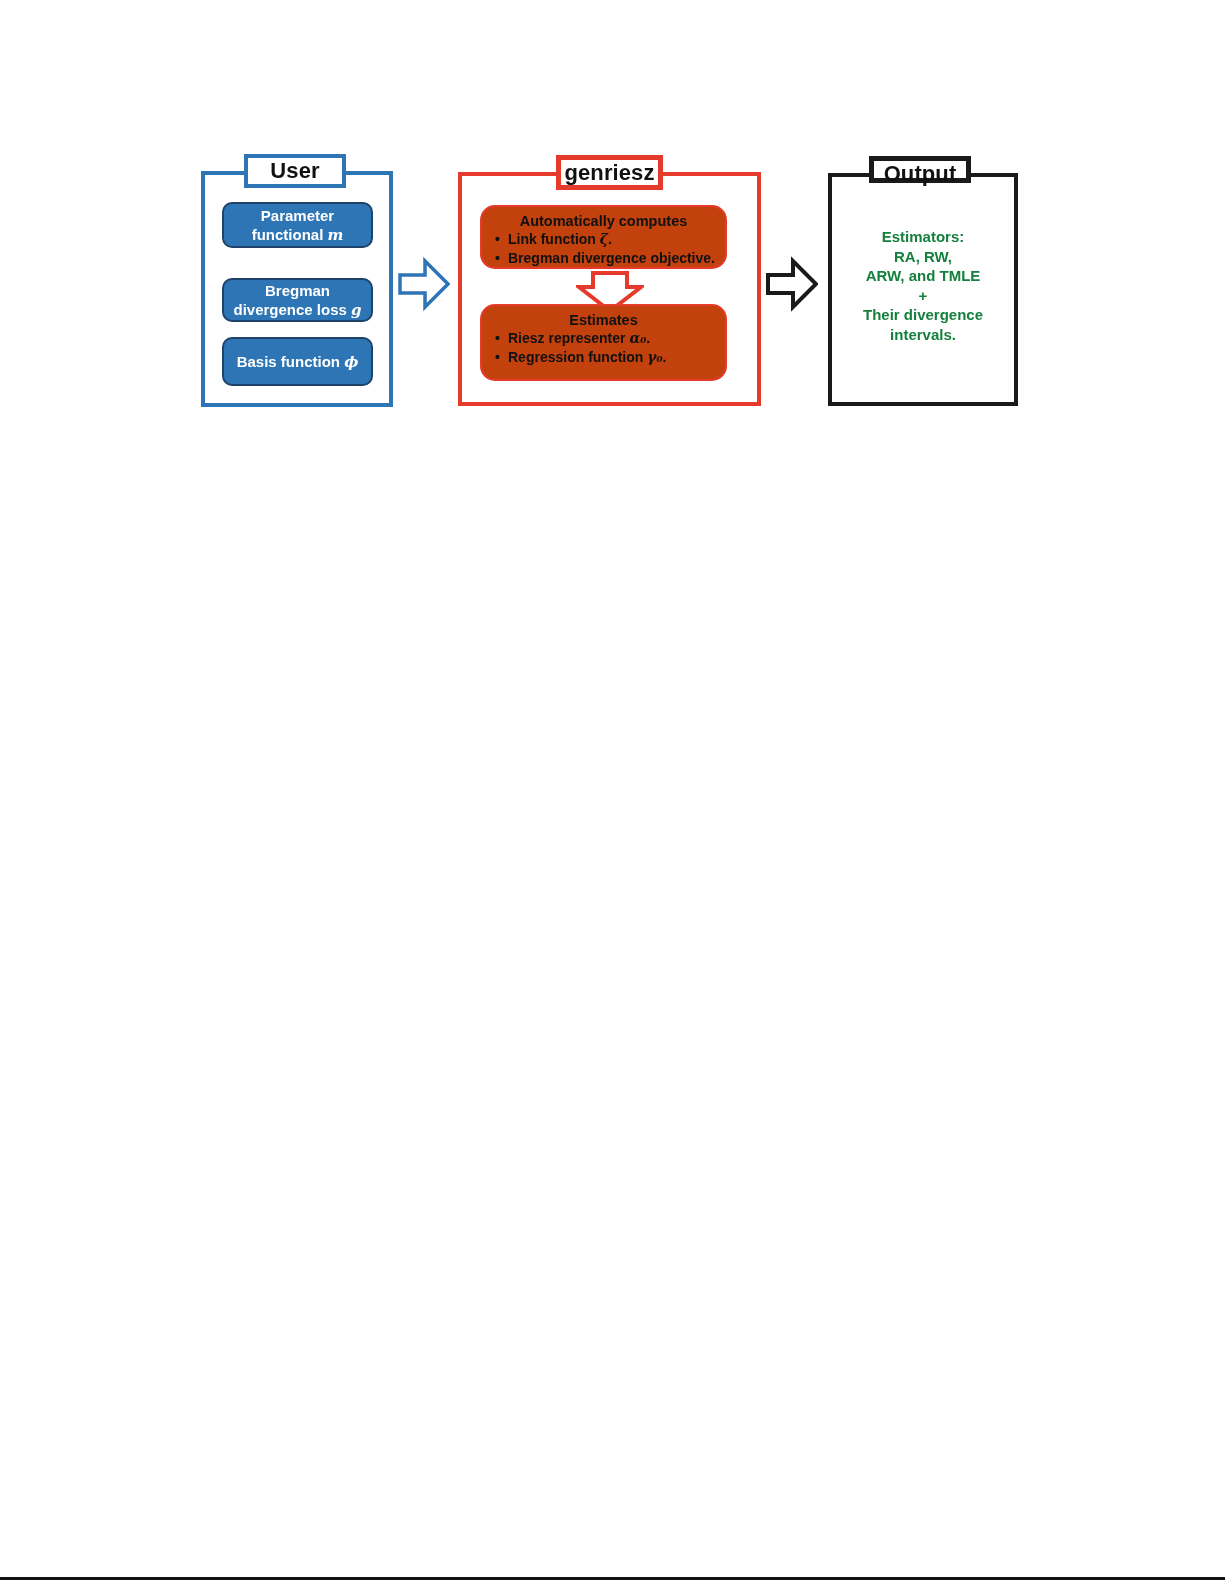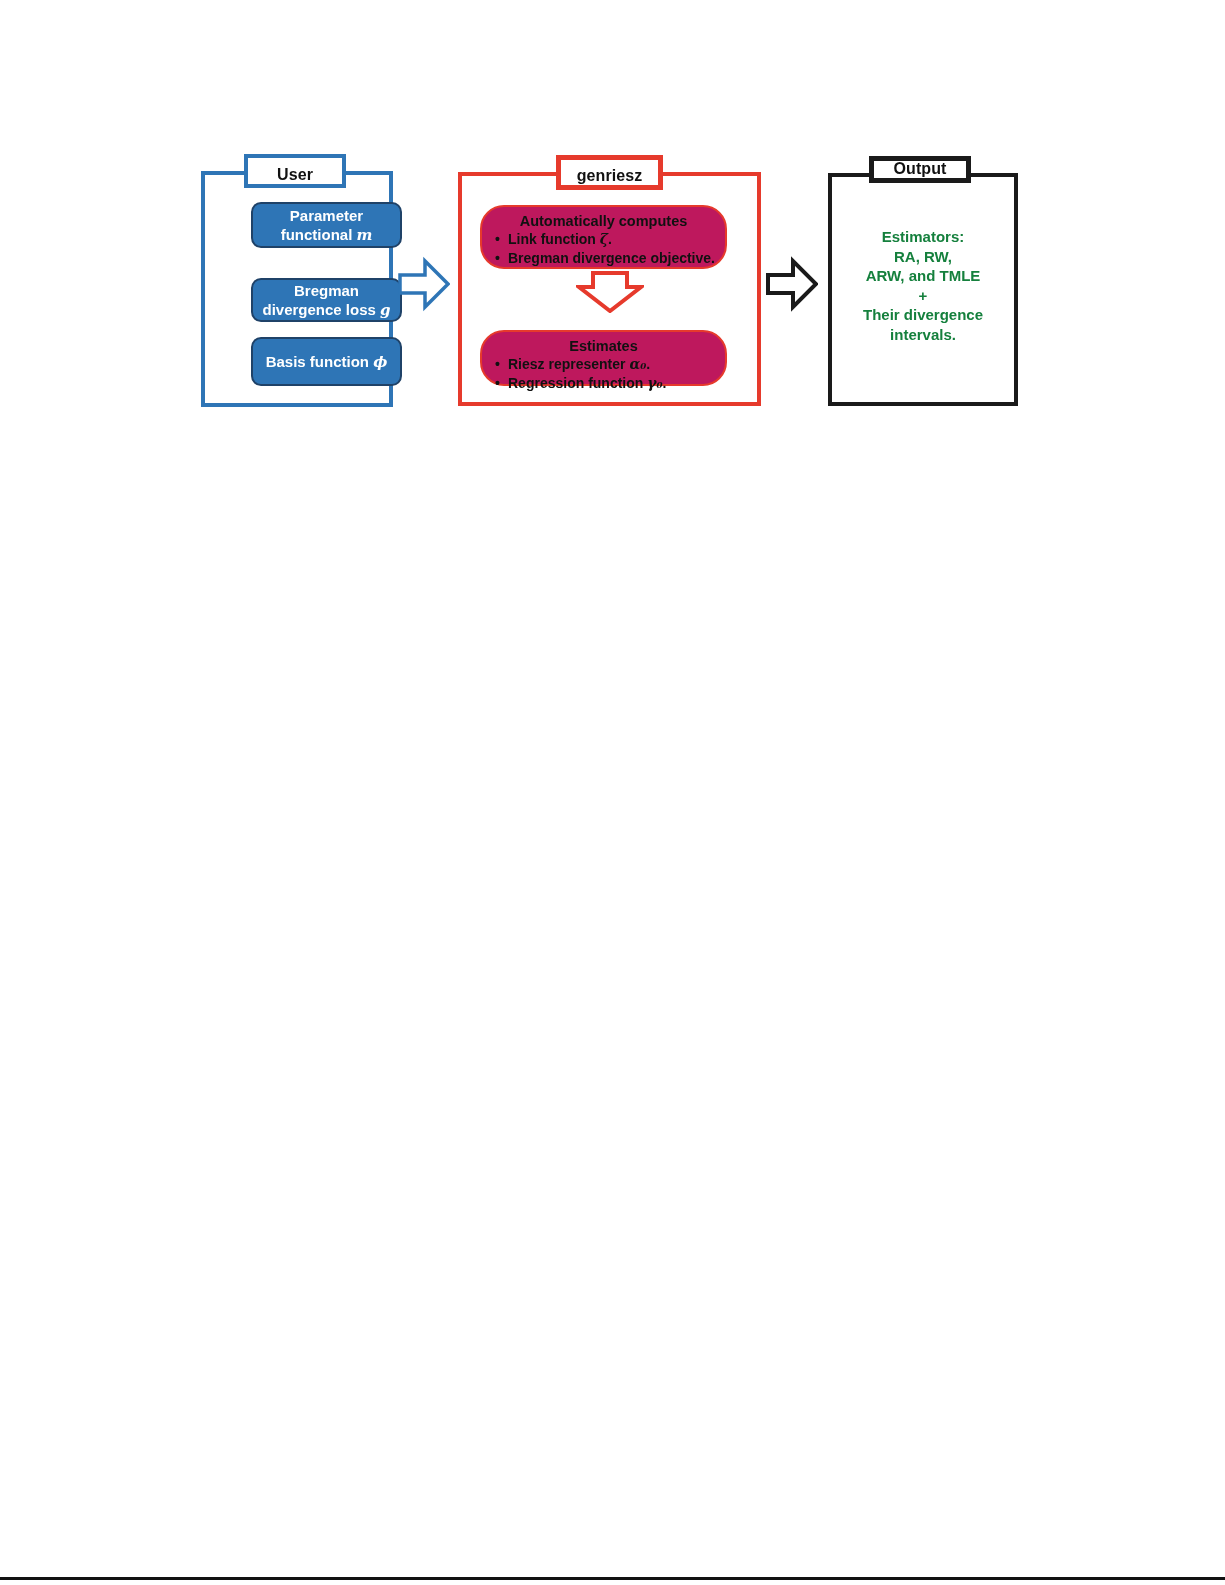--- a/index.html
+++ b/index.html
@@ -13,46 +13,45 @@
     width:1225px;height:1585px;background:#ffffff;position:relative;
     font-family:"Liberation Sans",sans-serif;color:#111;overflow:hidden;
   }
   .panel{position:absolute;background:#fff;box-sizing:border-box;}
   #user-panel{left:201px;top:171px;width:192px;height:236px;border:4px solid var(--blue);}
   #genriesz-panel{left:458px;top:172px;width:303px;height:234px;border:4px solid var(--red);}
   #output-panel{left:828px;top:173px;width:190px;height:233px;border:4px solid var(--black);}
 
   .tab{
     position:absolute;background:#fff;z-index:3;box-sizing:border-box;
-    display:flex;align-items:flex-end;justify-content:center;
-    font-weight:bold;font-size:16px;color:#111;letter-spacing:.1px;
+    display:flex;align-items:flex-start;justify-content:center;
+    font-weight:bold;font-size:22px;color:#111;letter-spacing:.1px;
   }
   #user-tab{left:244px;top:154px;width:102px;height:34px;border:4px solid var(--blue);}
   #genriesz-tab{left:556px;top:155px;width:107px;height:35px;border:5px solid var(--red);}
   #output-tab{left:869px;top:156px;width:102px;height:27px;border:5px solid var(--black);}
 
   .user-box{
     position:absolute;left:222px;width:151px;box-sizing:border-box;z-index:2;
     background:var(--blue);border:2.5px solid var(--blue_dark);border-radius:10px;
     color:#fff;font-weight:bold;font-size:15px;line-height:19px;
     display:flex;align-items:center;justify-content:center;text-align:center;
     padding:2px 7px;
-    margin-left:29px;
   }
   #user-box-1{top:202px;height:46px;}
   #user-box-2{top:278px;height:44px;}
   #user-box-3{top:337px;height:49px;}
 
   .round-box{
     position:absolute;left:480px;width:247px;box-sizing:border-box;z-index:2;
-    border:2.5px solid var(--red);border-radius:24px;background:#be185d;
+    border:2.5px solid var(--red);border-radius:15px;background:#c2410c;
     padding:5px 5px 3px 5px;
   }
   #computes-box{top:205px;height:64px;}
-  #estimates-box{top:330px;height:56px;}
+  #estimates-box{top:304px;height:77px;}
   .round-heading{text-align:center;font-weight:bold;font-size:14.5px;line-height:18px;color:#111;}
   .bullet-row{display:flex;font-weight:bold;font-size:14px;line-height:19px;color:#111;}
   .bullet-marker{width:21px;flex:none;text-align:center;}
   .bullet-text{flex:1;}
 
   .sym{font-family:"DejaVu Serif",serif;font-style:italic;}
 
   .arrow{position:absolute;z-index:2;}
   #arrow-user-to-genriesz{left:398px;top:256px;}
   #arrow-genriesz-to-output{left:766px;top:256px;}

